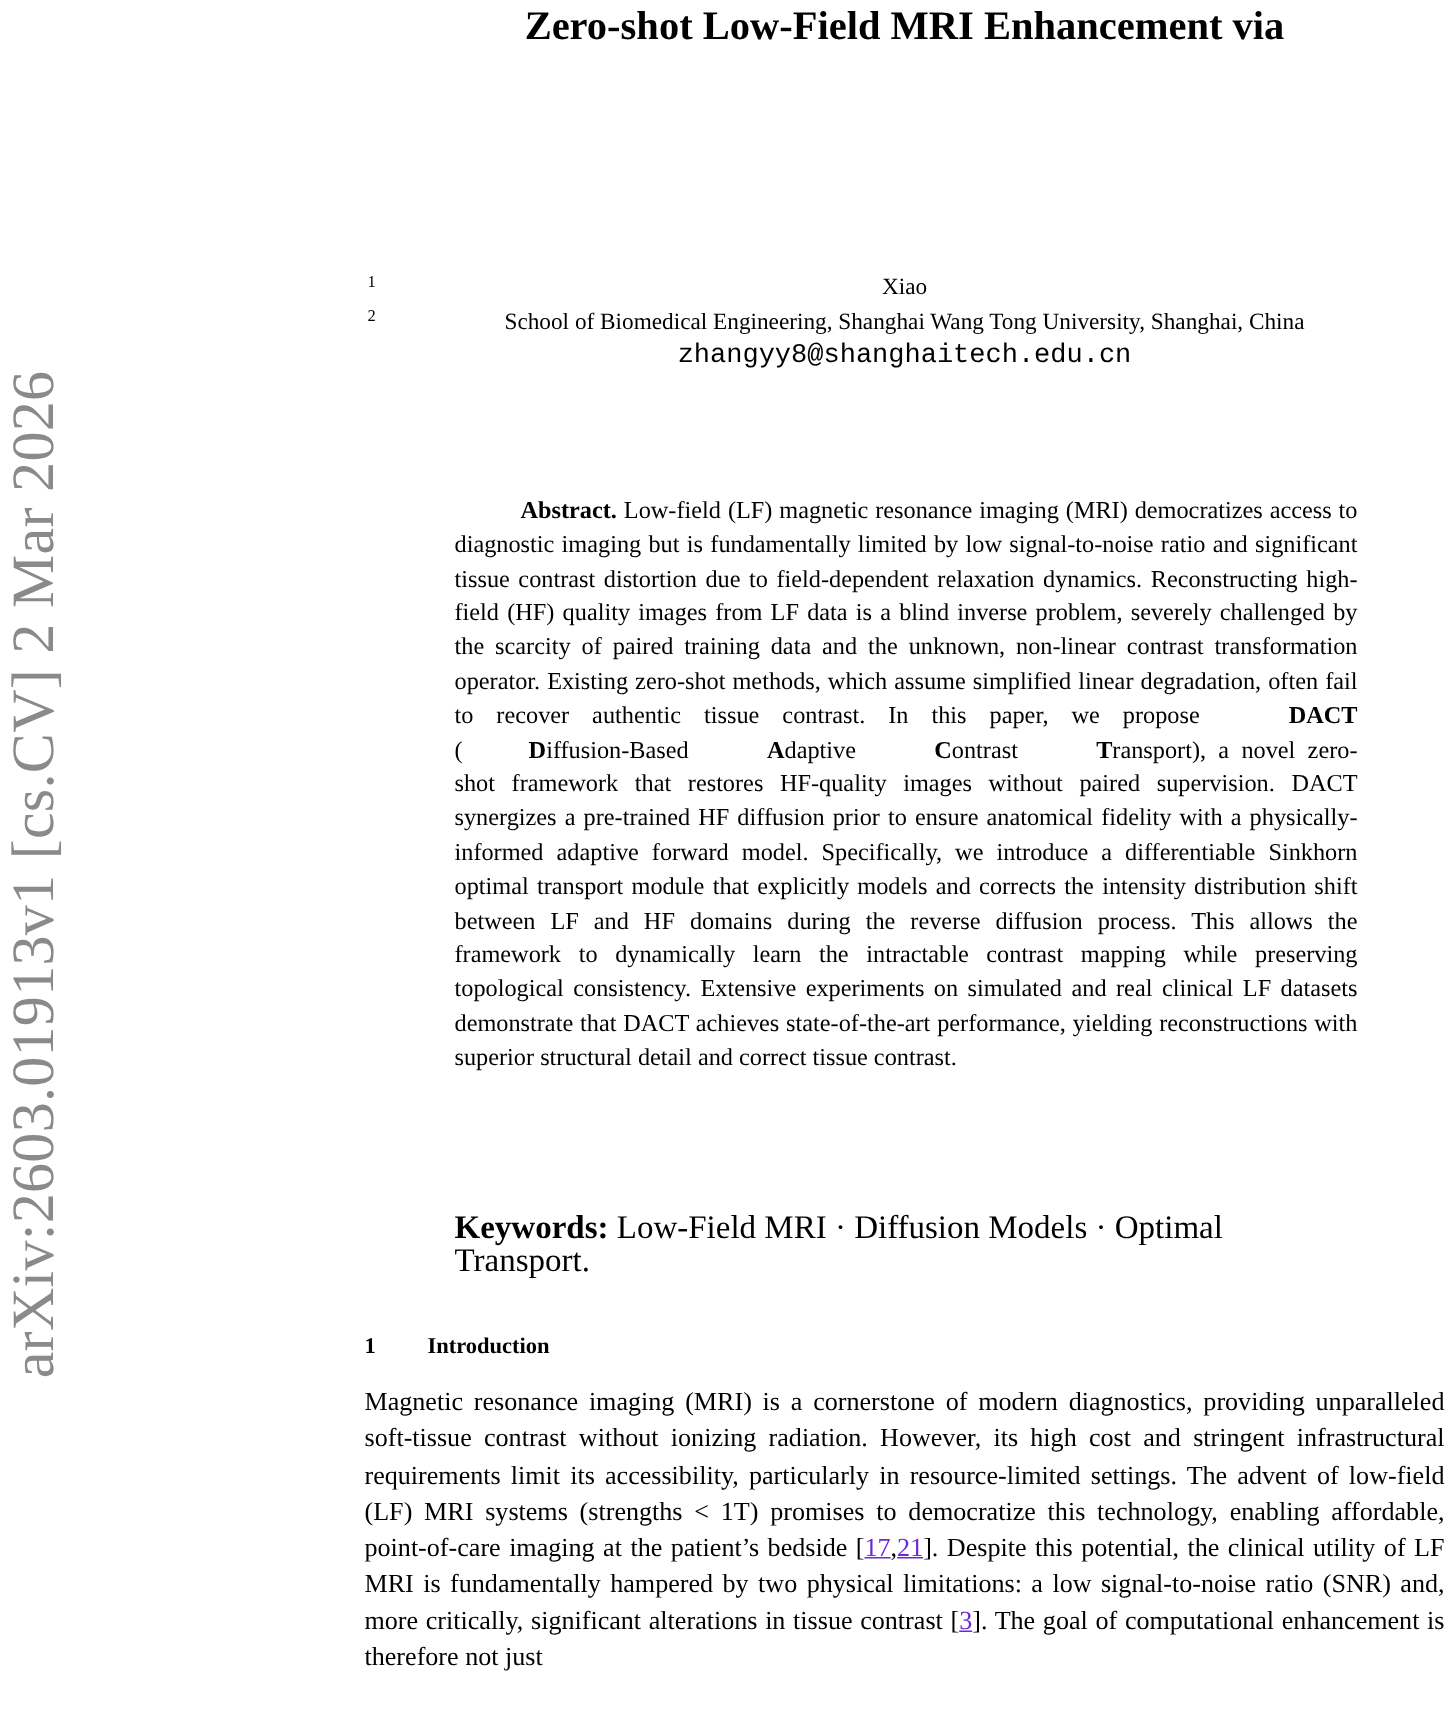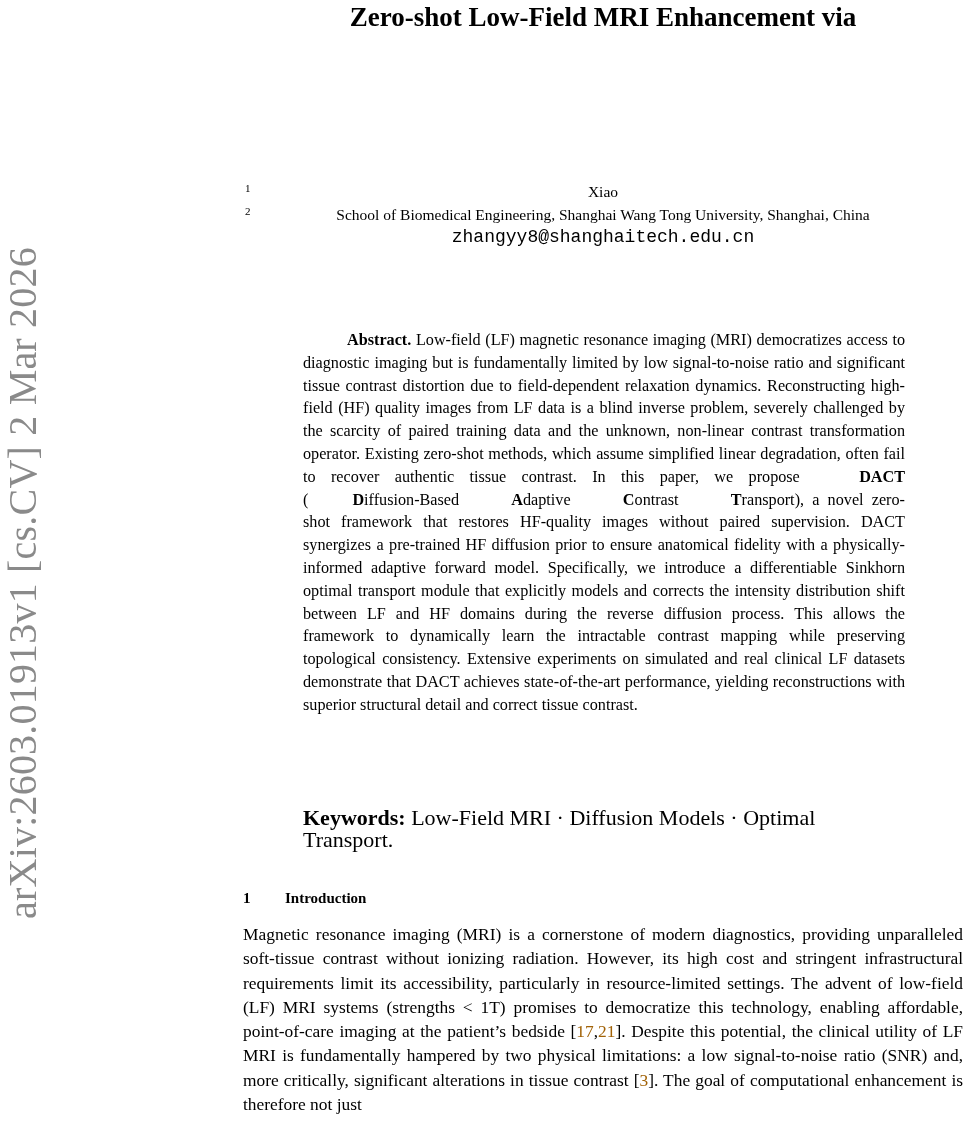--- a/index.html
+++ b/index.html
@@ -48,21 +48,21 @@
   .section-head {
     position: absolute; left: 243px; top: 870px; font-size: 15px;
     font-weight: bold; font-family: "Liberation Serif", serif; margin-top: 20px;
   }
   .section-head .num { display: inline-block; width: 42px; }
   .intro {
     position: absolute; left: 243px; width: 720px; top: 922px;
     font-size: 17.4px; line-height: 24.3px; text-align: justify;
     font-family: "Liberation Serif", serif;
   }
-  .cite { color: #a16207; }
+  .cite { color: #6d28d9; text-decoration: underline; }
 </style>
 </head>
 <body>
 
 <div class="arxiv-stamp">
   <span>arXiv:2603.01913v1  [cs.CV]  2 Mar 2026</span>
 </div>
 
 <div class="title">
   <div>Zero-shot Low-Field MRI Enhancement via</div>

